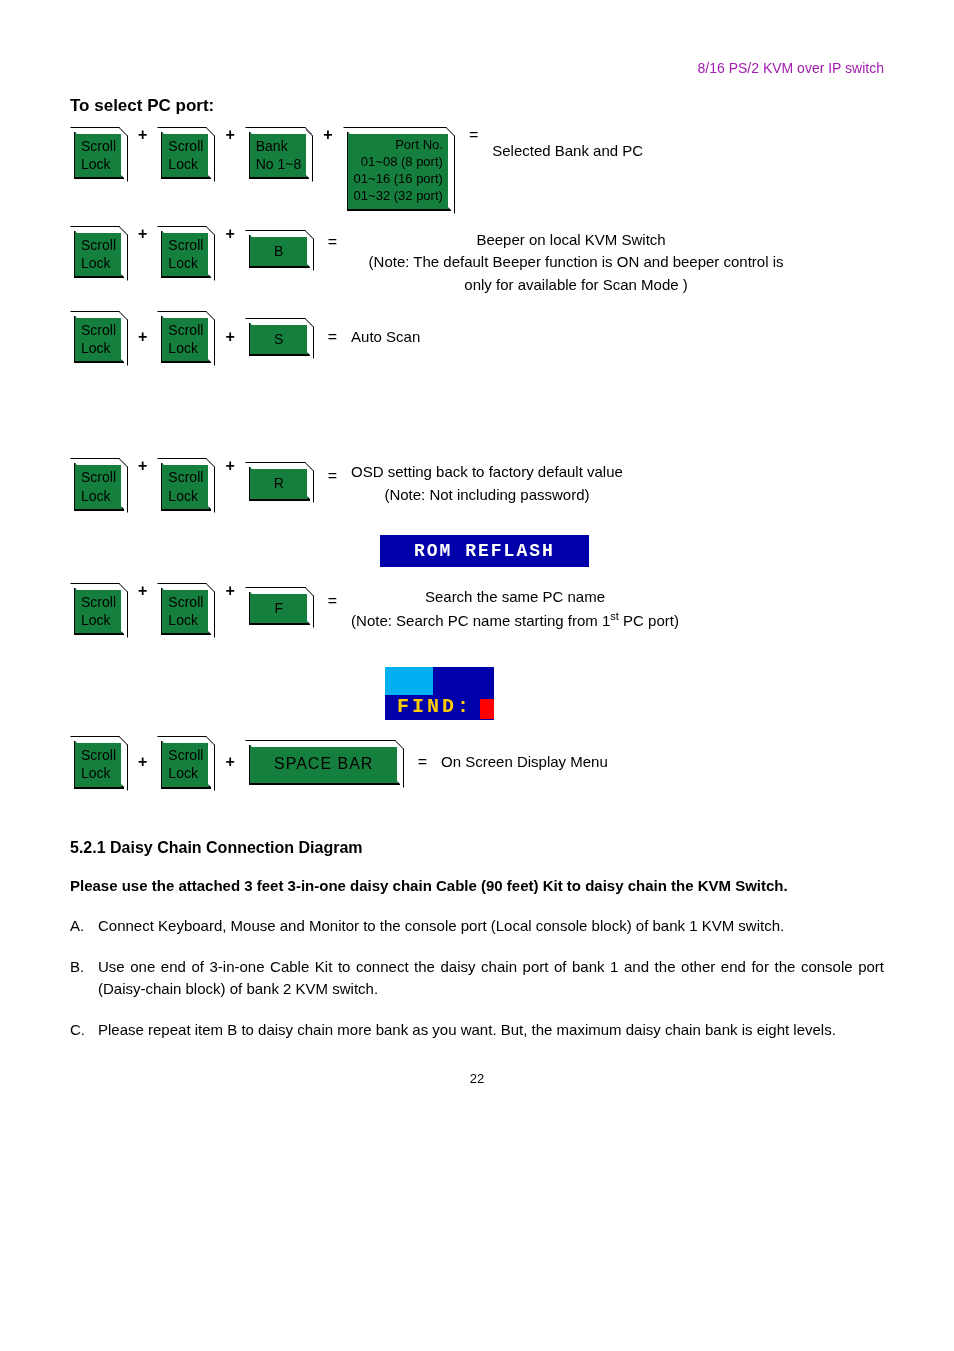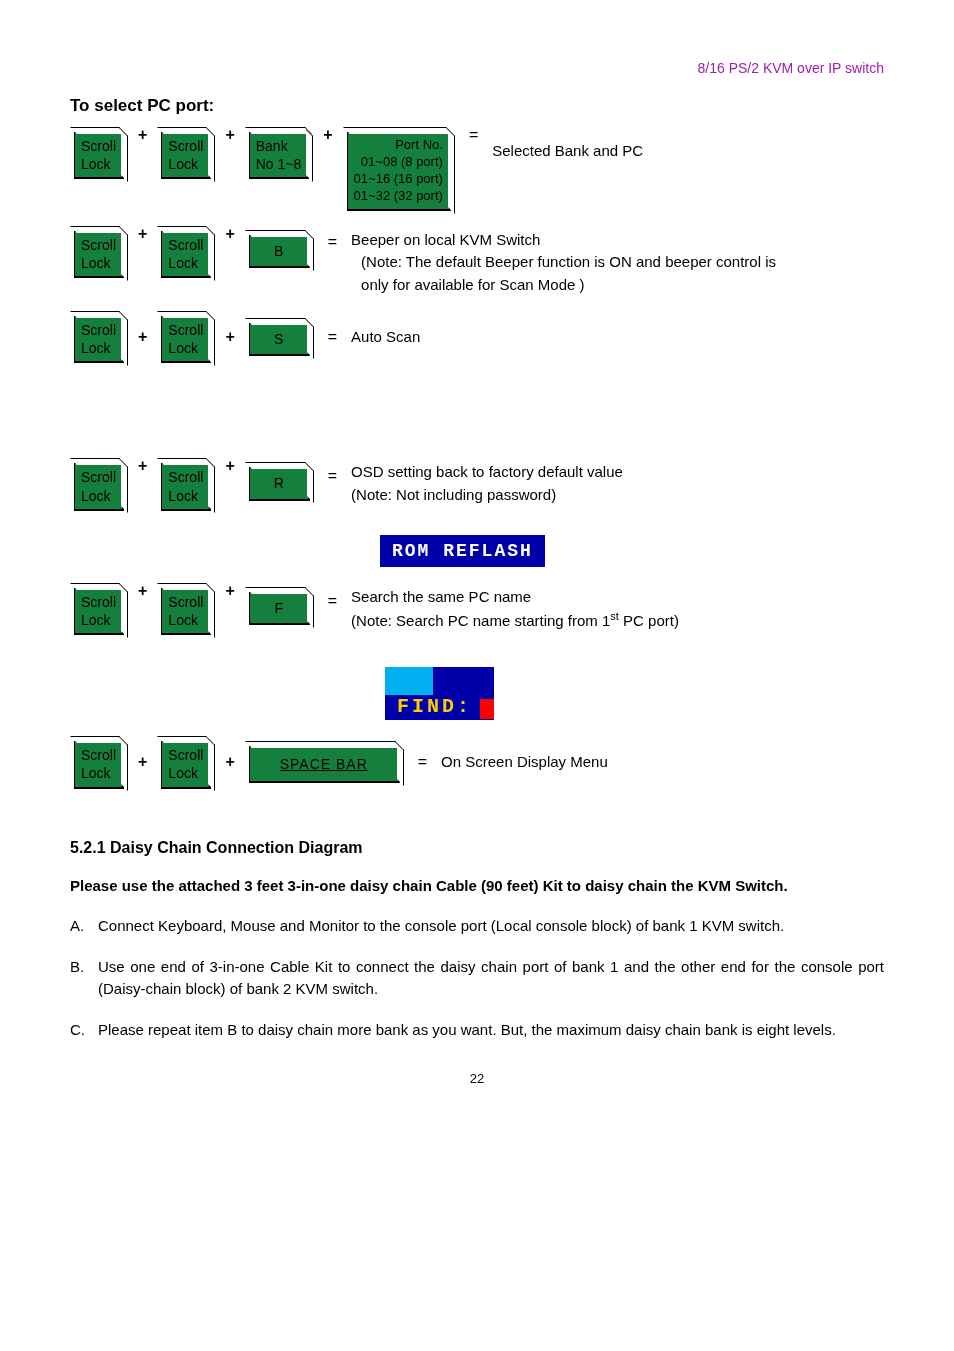--- a/index.html
+++ b/index.html
@@ -86,30 +86,31 @@
     font-weight: bold;
     margin: 0 10px;
   }
   .eq {
     font-size: 16px;
     margin: 0 14px;
   }
   .desc {
     font-size: 15px;
     line-height: 1.5;
+    text-align: center;
   }
   .blue-bar {
     display: inline-flex;
     align-items: center;
     background: #0000aa;
     color: #fff;
     font-family: "Courier New", monospace;
     font-weight: bold;
     font-size: 18px;
-    padding: 6px 12px;
+    padding: 6px 34px;
     letter-spacing: 2px;
     margin: 10px 0 15px 310px;
   }
   .blue-box {
     display: inline-block;
     background: #0000aa;
     color: #ffcc00;
     font-family: "Courier New", monospace;
     font-weight: bold;
     font-size: 20px;
@@ -131,23 +132,22 @@
   .blue-box .cursor {
     display:inline-block;
     width:14px;
     height:20px;
     background:#ff0000;
     margin-top:4px;
     vertical-align: top;
   }
   .space-bar {
     min-width: 120px;
-    font-size:14px;
+    font-size:16px;
     letter-spacing:1px;
-    text-decoration:underline;
   }
   h3.subhead {
     font-size: 16px;
     font-weight: bold;
     margin-top: 50px;
     margin-bottom: 18px;
   }
   .bold-para {
     font-weight: bold;
     font-size: 15px;

